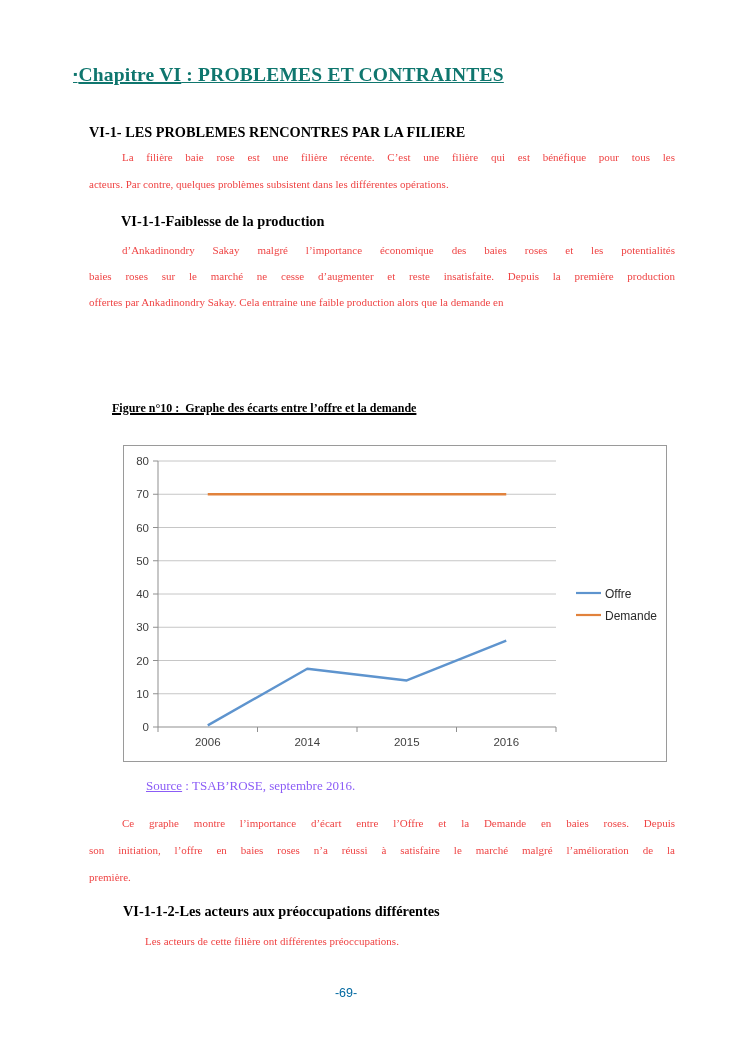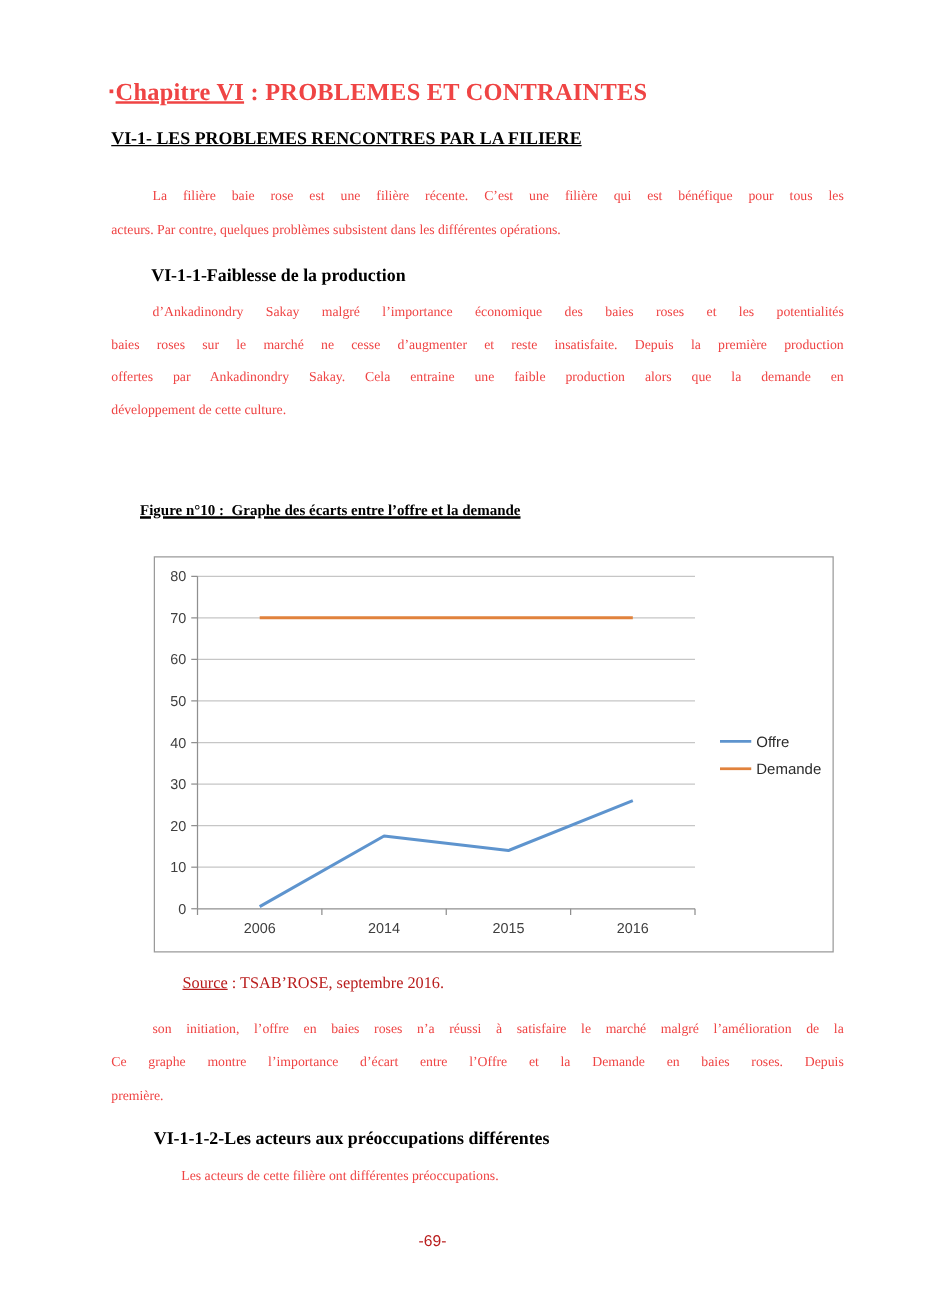--- a/index.html
+++ b/index.html
@@ -7,24 +7,25 @@
     position:relative;
     width:745px;height:1053px;
     background:#ffffff;
     font-family:"Liberation Serif", serif;
     color:#1a1a1a;
     overflow:hidden;
   }
   .abs{position:absolute;}
   
   .chapter-title{
-    left:87px;top:64px;
-    font-size:19.5px;font-weight:bold;color:#ef4444;
+    left:73px;top:64px;
+    font-size:19.5px;font-weight:bold;color:#0f766e;
     letter-spacing:0.2px;
     white-space:pre;
+    text-decoration:underline;
   }
   .chapter-title .bullet{font-size:12px;vertical-align:3px;margin-right:1px;}
   .chapter-title .u{text-decoration:underline;text-decoration-thickness:2px;}
   
   .h-bold{font-size:14.3px;font-weight:bold;color:#000;white-space:pre;}
   
   .para{width:586px;font-size:11px;line-height:27px;color:#ef4444;}
   .para .line{text-align:justify;text-align-last:justify;}
   .para .line:last-child{text-align-last:left;}
   .para.first-indent .line:first-child{text-indent:33px;}
@@ -37,51 +38,50 @@
   }
   
   .chart-box{
     left:123px;top:445px;width:544px;height:317px;
     border:1.5px solid #9a9a9a;
     box-sizing:border-box;
     background:#fff;
   }
   .chart-box svg{display:block;}
   
-  .source-line{left:146px;top:778px;font-size:13px;color:#b91c1c;white-space:pre;}
+  .source-line{left:146px;top:778px;font-size:13px;color:#8b5cf6;white-space:pre;}
   .source-line .u{text-decoration:underline;}
   
   .page-number{
     left:0;top:986px;width:692px;
     text-align:center;
     font-family:"Liberation Sans", sans-serif;
-    font-size:12.5px;color:#b91c1c;
+    font-size:12.5px;color:#0369a1;
   }
 </style>
 </head>
 <body>
 
 <div class="page">
 
   <div class="abs chapter-title"><span class="bullet">▪</span><span class="u">Chapitre VI</span><span> : PROBLEMES ET CONTRAINTES</span></div>
 
-  <div class="abs h-bold" style="left:89px;top:103px;text-decoration:underline;">VI-1- LES PROBLEMES RENCONTRES PAR LA FILIERE</div>
+  <div class="abs h-bold" style="left:89px;top:124px;">VI-1- LES PROBLEMES RENCONTRES PAR LA FILIERE</div>
 
   <div class="abs para first-indent" style="left:89px;top:144px;">
       <div class="line">La filière baie rose est une filière récente. C’est une filière qui est bénéfique pour tous les</div>
       <div class="line">acteurs. Par contre, quelques problèmes subsistent dans les différentes opérations.</div>
     </div>
 
   <div class="abs h-bold" style="left:89px;top:213px;margin-left:32px;">VI-1-1-Faiblesse de la production</div>
 
   <div class="abs para first-indent" style="left:89px;top:237px;line-height:26px;">
       <div class="line">d’Ankadinondry Sakay malgré l’importance économique des baies roses et les potentialités</div>
       <div class="line">baies roses sur le marché ne cesse d’augmenter et reste insatisfaite. Depuis la première production</div>
       <div class="line">offertes par Ankadinondry Sakay. Cela entraine une faible production alors que la demande en</div>
-      <div class="line">développement de cette culture.</div>
     </div>
 
   <div class="abs fig-caption">Figure n°10 :  Graphe des écarts entre l’offre et la demande</div>
 
   <div class="abs chart-box">
     <svg id="chart-svg" width="541" height="314" viewBox="0 0 541 314">
         <line x1="29" y1="281" x2="34" y2="281" stroke="#8f8f8f" stroke-width="1"></line>
         <text x="25" y="285" text-anchor="end" font-family="&quot;Liberation Sans&quot;, sans-serif" font-size="11.5" fill="#3f3f3f">0</text>
         <line x1="34" y1="247.75" x2="432" y2="247.75" stroke="#c6c6c6" stroke-width="1"></line>
         <line x1="29" y1="247.75" x2="34" y2="247.75" stroke="#8f8f8f" stroke-width="1"></line>
@@ -123,22 +123,22 @@
         <line x1="452" y1="147" x2="477" y2="147" stroke="#5E94CE" stroke-width="2.2"></line>
         <text x="481" y="151.5" font-family="&quot;Liberation Sans&quot;, sans-serif" font-size="12" fill="#2b2b2b">Offre</text>
         <line x1="452" y1="169" x2="477" y2="169" stroke="#E1823C" stroke-width="2.2"></line>
         <text x="481" y="173.5" font-family="&quot;Liberation Sans&quot;, sans-serif" font-size="12" fill="#2b2b2b">Demande</text>
       </svg>
   </div>
 
   <div class="abs source-line"><span class="u">Source</span><span> : TSAB’ROSE, septembre 2016.</span></div>
 
   <div class="abs para first-indent" style="left:89px;top:810px;">
+      <div class="line">Ce graphe montre l’importance d’écart entre l’Offre et la Demande en baies roses. Depuis</div>
       <div class="line">son initiation, l’offre en baies roses n’a réussi à satisfaire le marché malgré l’amélioration de la</div>
-      <div class="line">Ce graphe montre l’importance d’écart entre l’Offre et la Demande en baies roses. Depuis</div>
       <div class="line">première.</div>
     </div>
 
   <div class="abs h-bold" style="left:123px;top:903px;">VI-1-1-2-Les acteurs aux préoccupations différentes</div>
 
   <div class="abs para" style="left:145px;top:928px;width:530px;">
       <div class="line">Les acteurs de cette filière ont différentes préoccupations.</div>
     </div>
 
   <div class="abs page-number">-69-</div>

